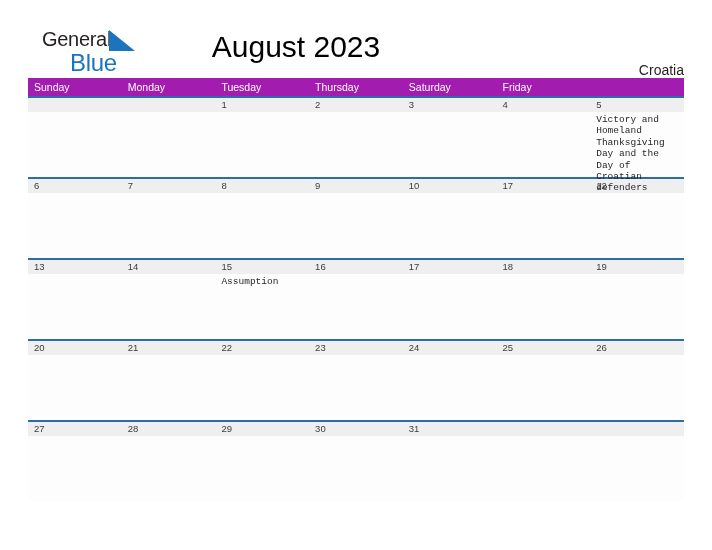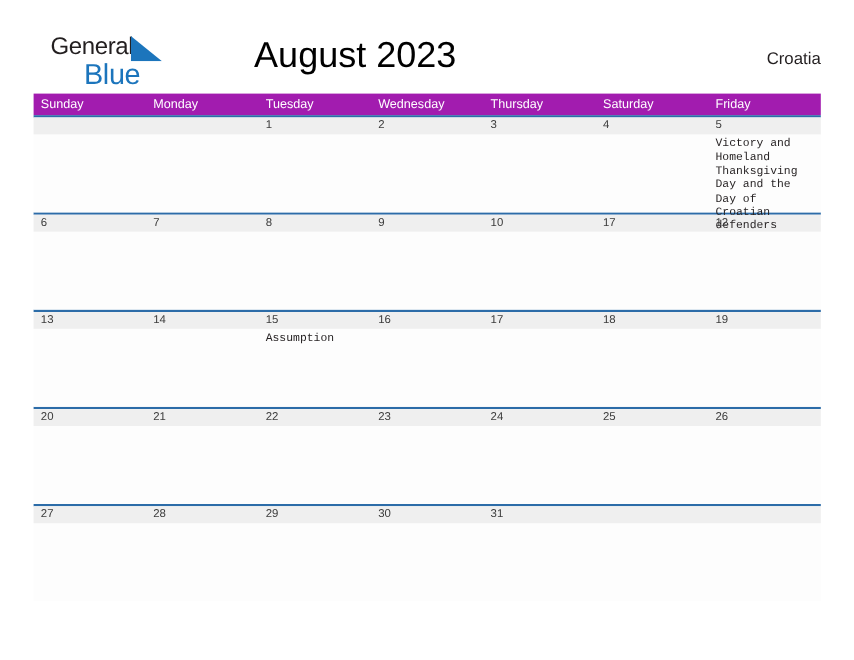--- a/index.html
+++ b/index.html
@@ -65,21 +65,21 @@
     width: 592px;
     text-align: center;
     font-size: 30px;
     color: #000000;
     font-family: "Liberation Sans", sans-serif;
   }
 
   .cal-region {
     position: absolute;
     right: 28px;
-    top: 40px;
+    top: 62px;
     font-size: 14px;
     color: #231f20;
     font-family: "Liberation Sans", sans-serif;
   }
 
   
   .calendar {
     position: absolute;
     left: 28px;
     top: 78px;
@@ -187,21 +187,20 @@
   <div class="cal-region">Croatia</div>
 
 </div>
 
 <div class="calendar">
 
   <div class="weekday-header">
     <div class="weekday-cell">Sunday</div>
     <div class="weekday-cell">Monday</div>
     <div class="weekday-cell">Tuesday</div>
-    <div class="weekday-cell">Wednesday</div>
     <div class="weekday-cell">Thursday</div>
     <div class="weekday-cell">Saturday</div>
     <div class="weekday-cell">Friday</div>
   </div>
 
   <div class="week-row">
     <div class="week-inner">
       <div class="daynum-band"></div>
       <div class="day-cell">
         <span class="daynum"></span>

